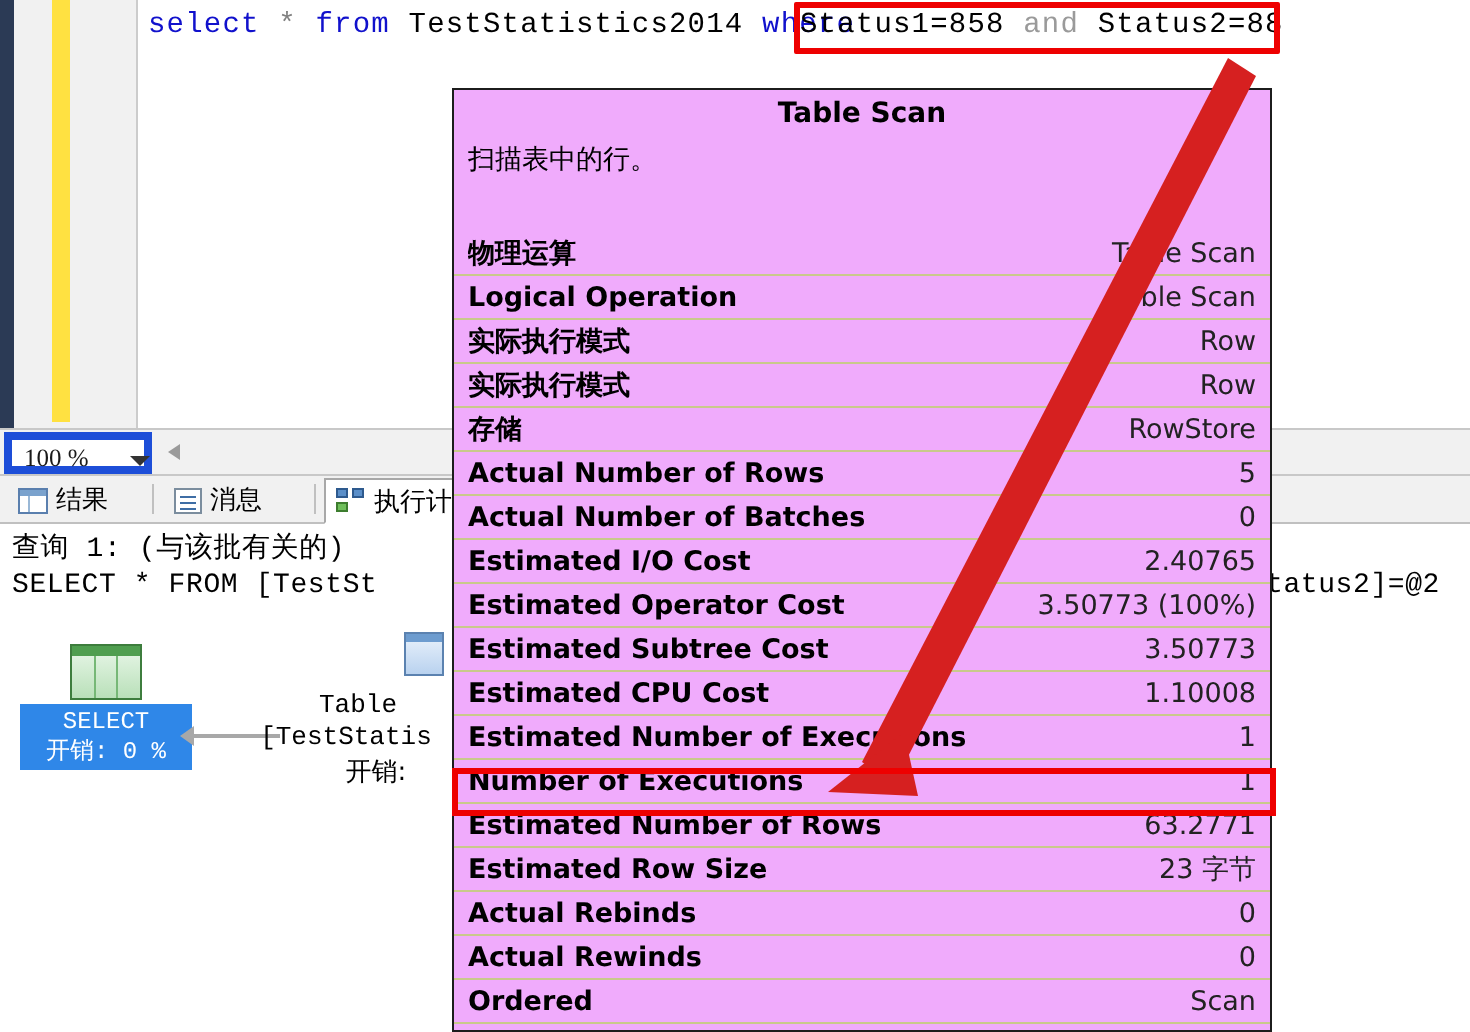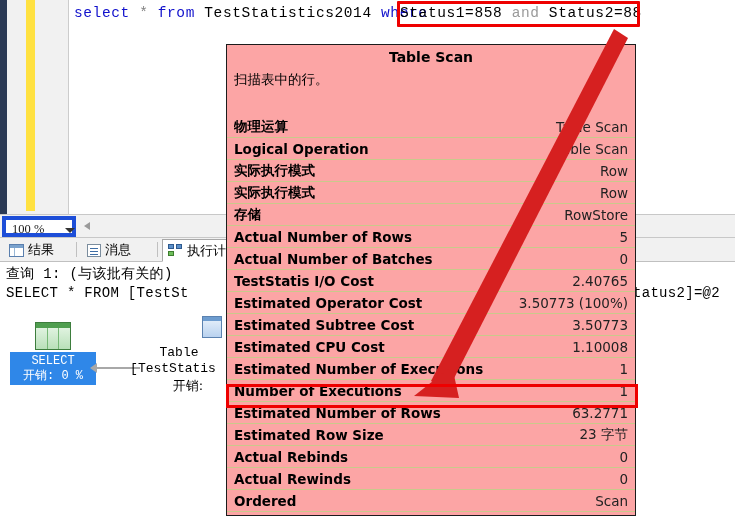--- a/index.html
+++ b/index.html
@@ -345,21 +345,21 @@
     font-size: 13px;
     color: #000000;
     white-space: pre;
   }
 
   
   #tooltip {
     position: absolute;
     left: 226px; top: 44px;
     width: 410px; height: 472px;
-    background: #fca5a5;
+    background: #f0abfc;
     border: 1px solid #1c1c1c;
     box-sizing: border-box;
     overflow: hidden;
     z-index: 30;
   }
   #tooltip-title {
     position: absolute;
     left: 0; top: 4px;
     width: 408px;
     text-align: center;
@@ -517,21 +517,21 @@
       </div>
       <div class="prop-row">
         <span class="prop-key">Actual Number of Rows</span>
         <span class="prop-val">5</span>
       </div>
       <div class="prop-row">
         <span class="prop-key">Actual Number of Batches</span>
         <span class="prop-val">0</span>
       </div>
       <div class="prop-row">
-        <span class="prop-key">TestStatis I/O Cost</span>
+        <span class="prop-key">Estimated I/O Cost</span>
         <span class="prop-val">2.40765</span>
       </div>
       <div class="prop-row">
         <span class="prop-key">Estimated Operator Cost</span>
         <span class="prop-val">3.50773 (100%)</span>
       </div>
       <div class="prop-row">
         <span class="prop-key">Estimated Subtree Cost</span>
         <span class="prop-val">3.50773</span>
       </div>

